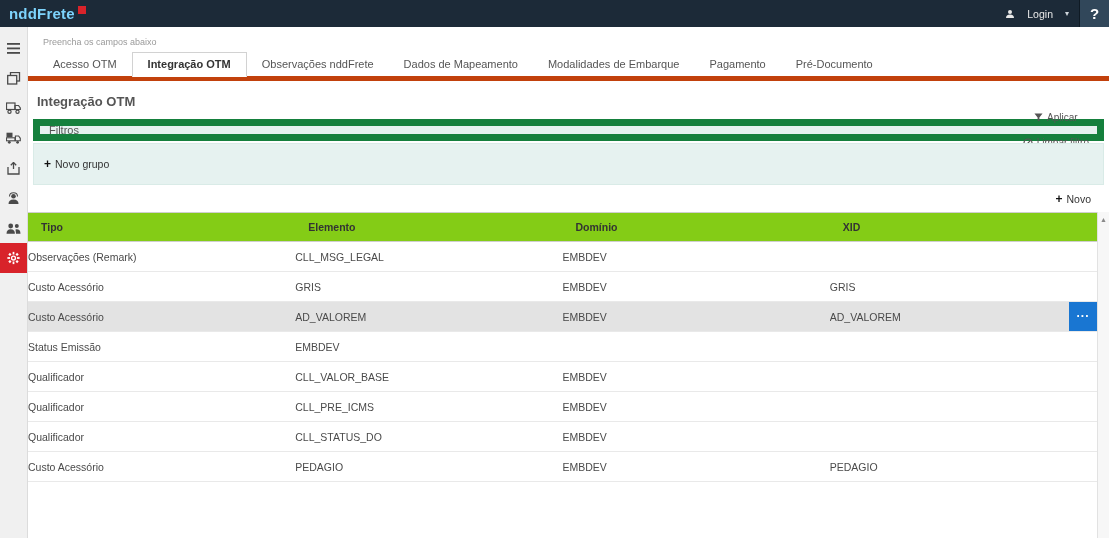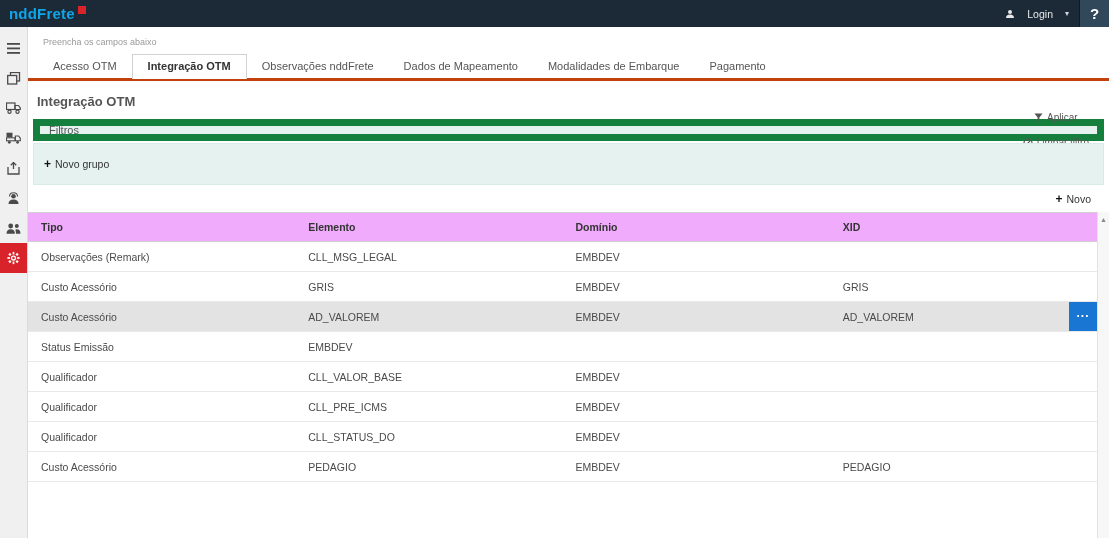--- a/index.html
+++ b/index.html
@@ -3,21 +3,21 @@
 <meta charset="utf-8">
 <style>
   * { margin:0; padding:0; box-sizing:border-box; }
   html,body { width:1109px; height:538px; overflow:hidden; }
   body { font-family:"Liberation Sans", sans-serif; background:#fff; color:#444; }
 
   .app { width:1109px; height:538px; display:flex; flex-direction:column; }
 
   
   .topbar { height:27px; background:#1c2a38; display:flex; align-items:center; flex-shrink:0; }
-  .brand { display:flex; align-items:flex-start; padding-left:9px; color:#0ea5e9; font-size:15px; font-weight:bold; letter-spacing:0.2px;text-align:center; }
+  .brand { display:flex; align-items:flex-start; padding-left:9px; color:#7dd3fc; font-size:15px; font-weight:bold; letter-spacing:0.2px;text-align:center; }
   .brand-square { width:8px; height:8px; background:#d8232a; display:inline-block; margin-left:3px; margin-top:1px; }
   .topbar-spacer { flex:1; }
   .login-area { display:flex; align-items:center; color:#e8e8e8; font-size:10.5px; gap:12px; padding:0 10px; height:100%; cursor:pointer; }
   .login-area svg { display:block; }
   .chevron { font-size:8px; color:#cfd6dc; }
   .help-box { width:30px; height:27px; background:#31475a; border-left:1px solid #0f1a24; display:flex; align-items:center; justify-content:center; color:#fff; font-size:15px; font-weight:bold; cursor:pointer; }
 
   
   .shell { flex:1; display:flex; min-height:0; }
 
@@ -28,21 +28,21 @@
   .side-item.active { background:#d8232a; }
 
   
   .main { flex:1; position:relative; background:#fff; min-width:0; display:flex; flex-direction:column; }
 
   .page-head { padding:7px 0 0 15px; }
   .page-title { font-size:17px; color:#7d7d7d; font-weight:normal; }
   .page-subtitle { font-size:9px; color:#9a9a9a; margin-top:3px; }
 
   
-  .tabs { display:flex; align-items:flex-end; margin-top:10px; padding-left:10px; border-bottom:3px solid #c2410c; height:24px; }
+  .tabs { display:flex; align-items:flex-end; margin-top:10px; padding-left:10px; border-bottom:5px solid #c2410c; height:24px; }
   .tab { font-size:11px; color:#555; padding:5px 15px 6px 15px; cursor:pointer; white-space:nowrap; }
   .tab.active { background:#fff; border:1px solid #d2d2d2; border-bottom:1px solid #fff; margin-bottom:-1px; font-weight:bold; color:#333; }
 
   
   .section-title { font-size:13px; font-weight:bold; color:#555; margin:13px 0 10px 9px; }
 
   .filters-bar { margin:0 5px; height:22px; background:#e6f2f0; border:7px solid #15803d; display:flex; align-items:center; justify-content:space-between; padding:0 8px 0 9px; }
   .filters-label { font-size:11px; color:#555; }
   .filters-actions { display:flex; align-items:center; gap:14px;flex-direction:column; }
   .filter-action { display:flex; align-items:center; gap:4px; font-size:10px; color:#555; cursor:pointer; }
@@ -50,25 +50,25 @@
 
   .newgroup-band { margin:2px 5px 0 5px; height:42px; background:#e6f2f0; border:1px solid #d9ebe7; display:flex; align-items:center; padding-left:10px; }
   .new-link { display:flex; align-items:center; gap:4px; font-size:10.5px; color:#333; cursor:pointer; }
   .plus { font-weight:bold; font-size:12px; color:#111; line-height:1; }
 
   .novo-row { height:27px; display:flex; align-items:center; justify-content:flex-end; padding-right:18px; }
 
   
   .table-wrap { position:relative; flex:1; min-height:0; }
   .grid { margin-right:12px; }
-  .tr-head { display:flex; height:30px; border-top:1px solid #cfcfcf; border-bottom:1px solid #cfcfcf; align-items:center; background:#f0abfc; }
+  .tr-head { display:flex; height:30px; border-top:1px solid #cfcfcf; border-bottom:1px solid #cfcfcf; align-items:center; background:#84cc16; }
   .th { width:25%; font-size:10.5px; font-weight:bold; color:#333; padding-left:13px; }
   .tr { display:flex; height:30px; align-items:center; border-bottom:1px solid #e9e9e9; position:relative; background:#fff; }
   .tr.selected { background:#e3e3e3; }
-  .td { width:25%; font-size:10.5px; color:#4a4a4a; padding-left:13px; white-space:nowrap; overflow:hidden; }
+  .td { width:25%; font-size:10.5px; color:#4a4a4a; white-space:nowrap; overflow:hidden; }
   .row-action { position:absolute; right:0; top:0; width:28px; height:100%; background:#1976d2; color:#fff; display:flex; align-items:center; justify-content:center; font-weight:bold; font-size:12px; letter-spacing:1px; cursor:pointer; line-height:0.4; padding-bottom:6px; }
 
   
   .scrollbar { position:absolute; top:0; right:0; width:12px; bottom:0; background:#f7f7f7; border-left:1px solid #e2e2e2; }
   .scroll-up { height:14px; display:flex; align-items:center; justify-content:center; font-size:7px; color:#8a8a8a; cursor:pointer; }
 </style>
 </head>
 <body>
 
 <div class="app">
@@ -171,20 +171,21 @@
         <div class="page-subtitle">Preencha os campos abaixo</div>
       </div>
 
       <div class="tabs">
           <div class="tab">Acesso OTM</div>
           <div class="tab active">Integração OTM</div>
           <div class="tab">Observações nddFrete</div>
           <div class="tab">Dados de Mapeamento</div>
           <div class="tab">Modalidades de Embarque</div>
           <div class="tab">Pagamento</div>
+          <div class="tab">Pré-Documento</div>
         </div>
 
       <div class="section-title">Integração OTM</div>
 
       <div class="filters-bar">
         <span class="filters-label">Filtros</span>
         <div class="filters-actions">
           <span class="filter-action">
             <svg width="9" height="9" viewBox="0 0 10 10">
               <path d="M0.5 0.5 H9.5 L6 5 V9.5 L4 8.2 V5 Z" fill="#555"></path>

